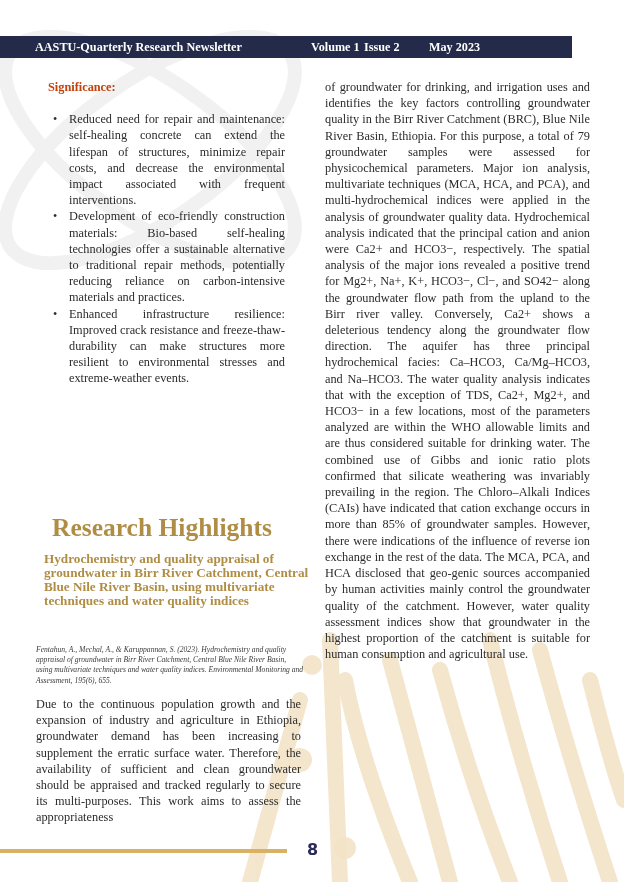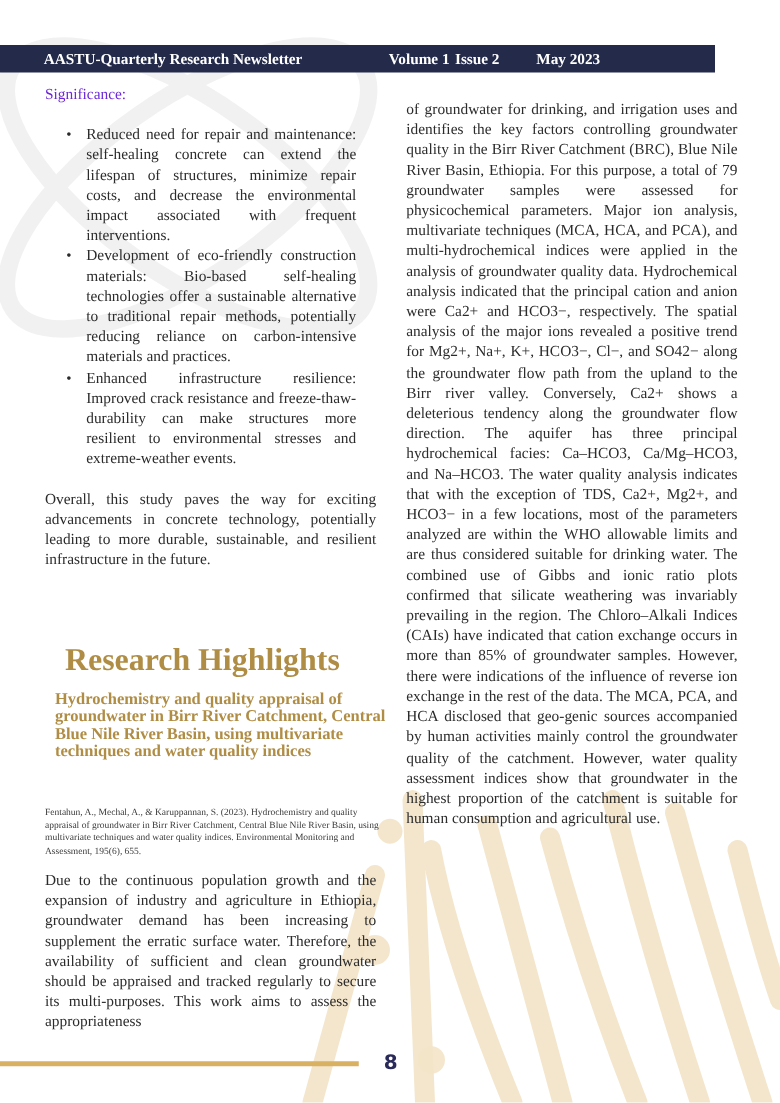--- a/index.html
+++ b/index.html
@@ -19,41 +19,41 @@
   .header-bar span { position: absolute; white-space: nowrap; }
   .h-title { left: 35px; }
   .h-volume { left: 291px; margin-left: 20px; }
   .h-issue { left: 364px; text-align: right; }
   .h-date { left: 429px; }
 
   .col { position: absolute; z-index: 1; font-size: 12.3px; line-height: 16.2px; text-align: justify; }
   .col-left { left: 36px; top: 67px; width: 265px; }
   .col-right { left: 325px; top: 79px; width: 265px; }
 
-  .sig-label { color: #6d28d9; font-weight: normal; font-size: 12.3px; margin: 0; line-height: 16.2px; }
+  .sig-label { color: #c2410c; font-weight: bold; font-size: 12.3px; margin: 12px; line-height: 16.2px; }
   p { margin: 0; }
   ul.bullets { list-style: none; margin: 16px; padding: 0; }
   ul.bullets li { position: relative; padding-left: 17px; }
   ul.bullets li::before {
     content: "\2022"; position: absolute; left: 1px; top: 0; font-size: 12px;
   }
 
   .rh-title {
     position: absolute; left: 36px; top: 513px; z-index: 1;
     color: #b08d45; font-weight: bold; font-size: 25.5px; line-height: 30px;
     font-family: "Liberation Serif", serif; white-space: nowrap; margin-left: 16px;
   }
   .rh-subtitle {
     position: absolute; left: 44px; top: 552px; width: 268px; z-index: 1;
     color: #b08d45; font-weight: bold; font-size: 13.2px; line-height: 14px;
     font-family: "Liberation Serif", serif;
   }
   .citation {
     position: absolute; left: 36px; top: 645px; width: 268px; z-index: 1;
-    font-size: 7.6px; line-height: 10.2px; color: #3a3a3a;
+    font-style: italic; font-size: 7.6px; line-height: 10.2px; color: #3a3a3a;
   }
   .col-left-bottom { left: 36px; top: 696px; width: 265px; }
 
   .footer-rule {
     position: absolute; left: 0; top: 849px; width: 287px; height: 4px;
     background: #d8b163; z-index: 2;
   }
   .page-number {
     position: absolute; left: 307px; top: 840px; z-index: 2;
     font-family: "DejaVu Sans", sans-serif; font-weight: bold; font-size: 16px;
@@ -92,21 +92,20 @@
   <span class="h-date">May 2023</span>
 </div>
 
 <div class="col col-left">
   <p class="sig-label">Significance:</p>
   <ul class="bullets">
     <li>Reduced need for repair and maintenance: self-healing concrete can extend the lifespan of structures, minimize repair costs, and decrease the environmental impact associated with frequent interventions.</li>
     <li>Development of eco-friendly construction materials: Bio-based self-healing technologies offer a sustainable alternative to traditional repair methods, potentially reducing reliance on carbon-intensive materials and practices.</li>
     <li>Enhanced infrastructure resilience: Improved crack resistance and freeze-thaw-durability can make structures more resilient to environmental stresses and extreme-weather events.</li>
   </ul>
-  <p>Overall, this study paves the way for exciting advancements in concrete technology, potentially leading to more durable, sustainable, and resilient infrastructure in the future.</p>
 </div>
 
 <div class="rh-title">Research Highlights</div>
 <div class="rh-subtitle">Hydrochemistry and quality appraisal of groundwater in Birr River Catchment, Central Blue Nile River Basin, using multivariate techniques and water quality indices</div>
 <div class="citation">Fentahun, A., Mechal, A., &amp; Karuppannan, S. (2023). Hydrochemistry and quality appraisal of groundwater in Birr River Catchment, Central Blue Nile River Basin, using multivariate techniques and water quality indices. Environmental Monitoring and Assessment, 195(6), 655.</div>
 
 <div class="col col-left-bottom">
   <p>Due to the continuous population growth and the expansion of industry and agriculture in Ethiopia, groundwater demand has been increasing to supplement the erratic surface water. Therefore, the availability of sufficient and clean groundwater should be appraised and tracked regularly to secure its multi-purposes. This work aims to assess the appropriateness</p>
 </div>
 

